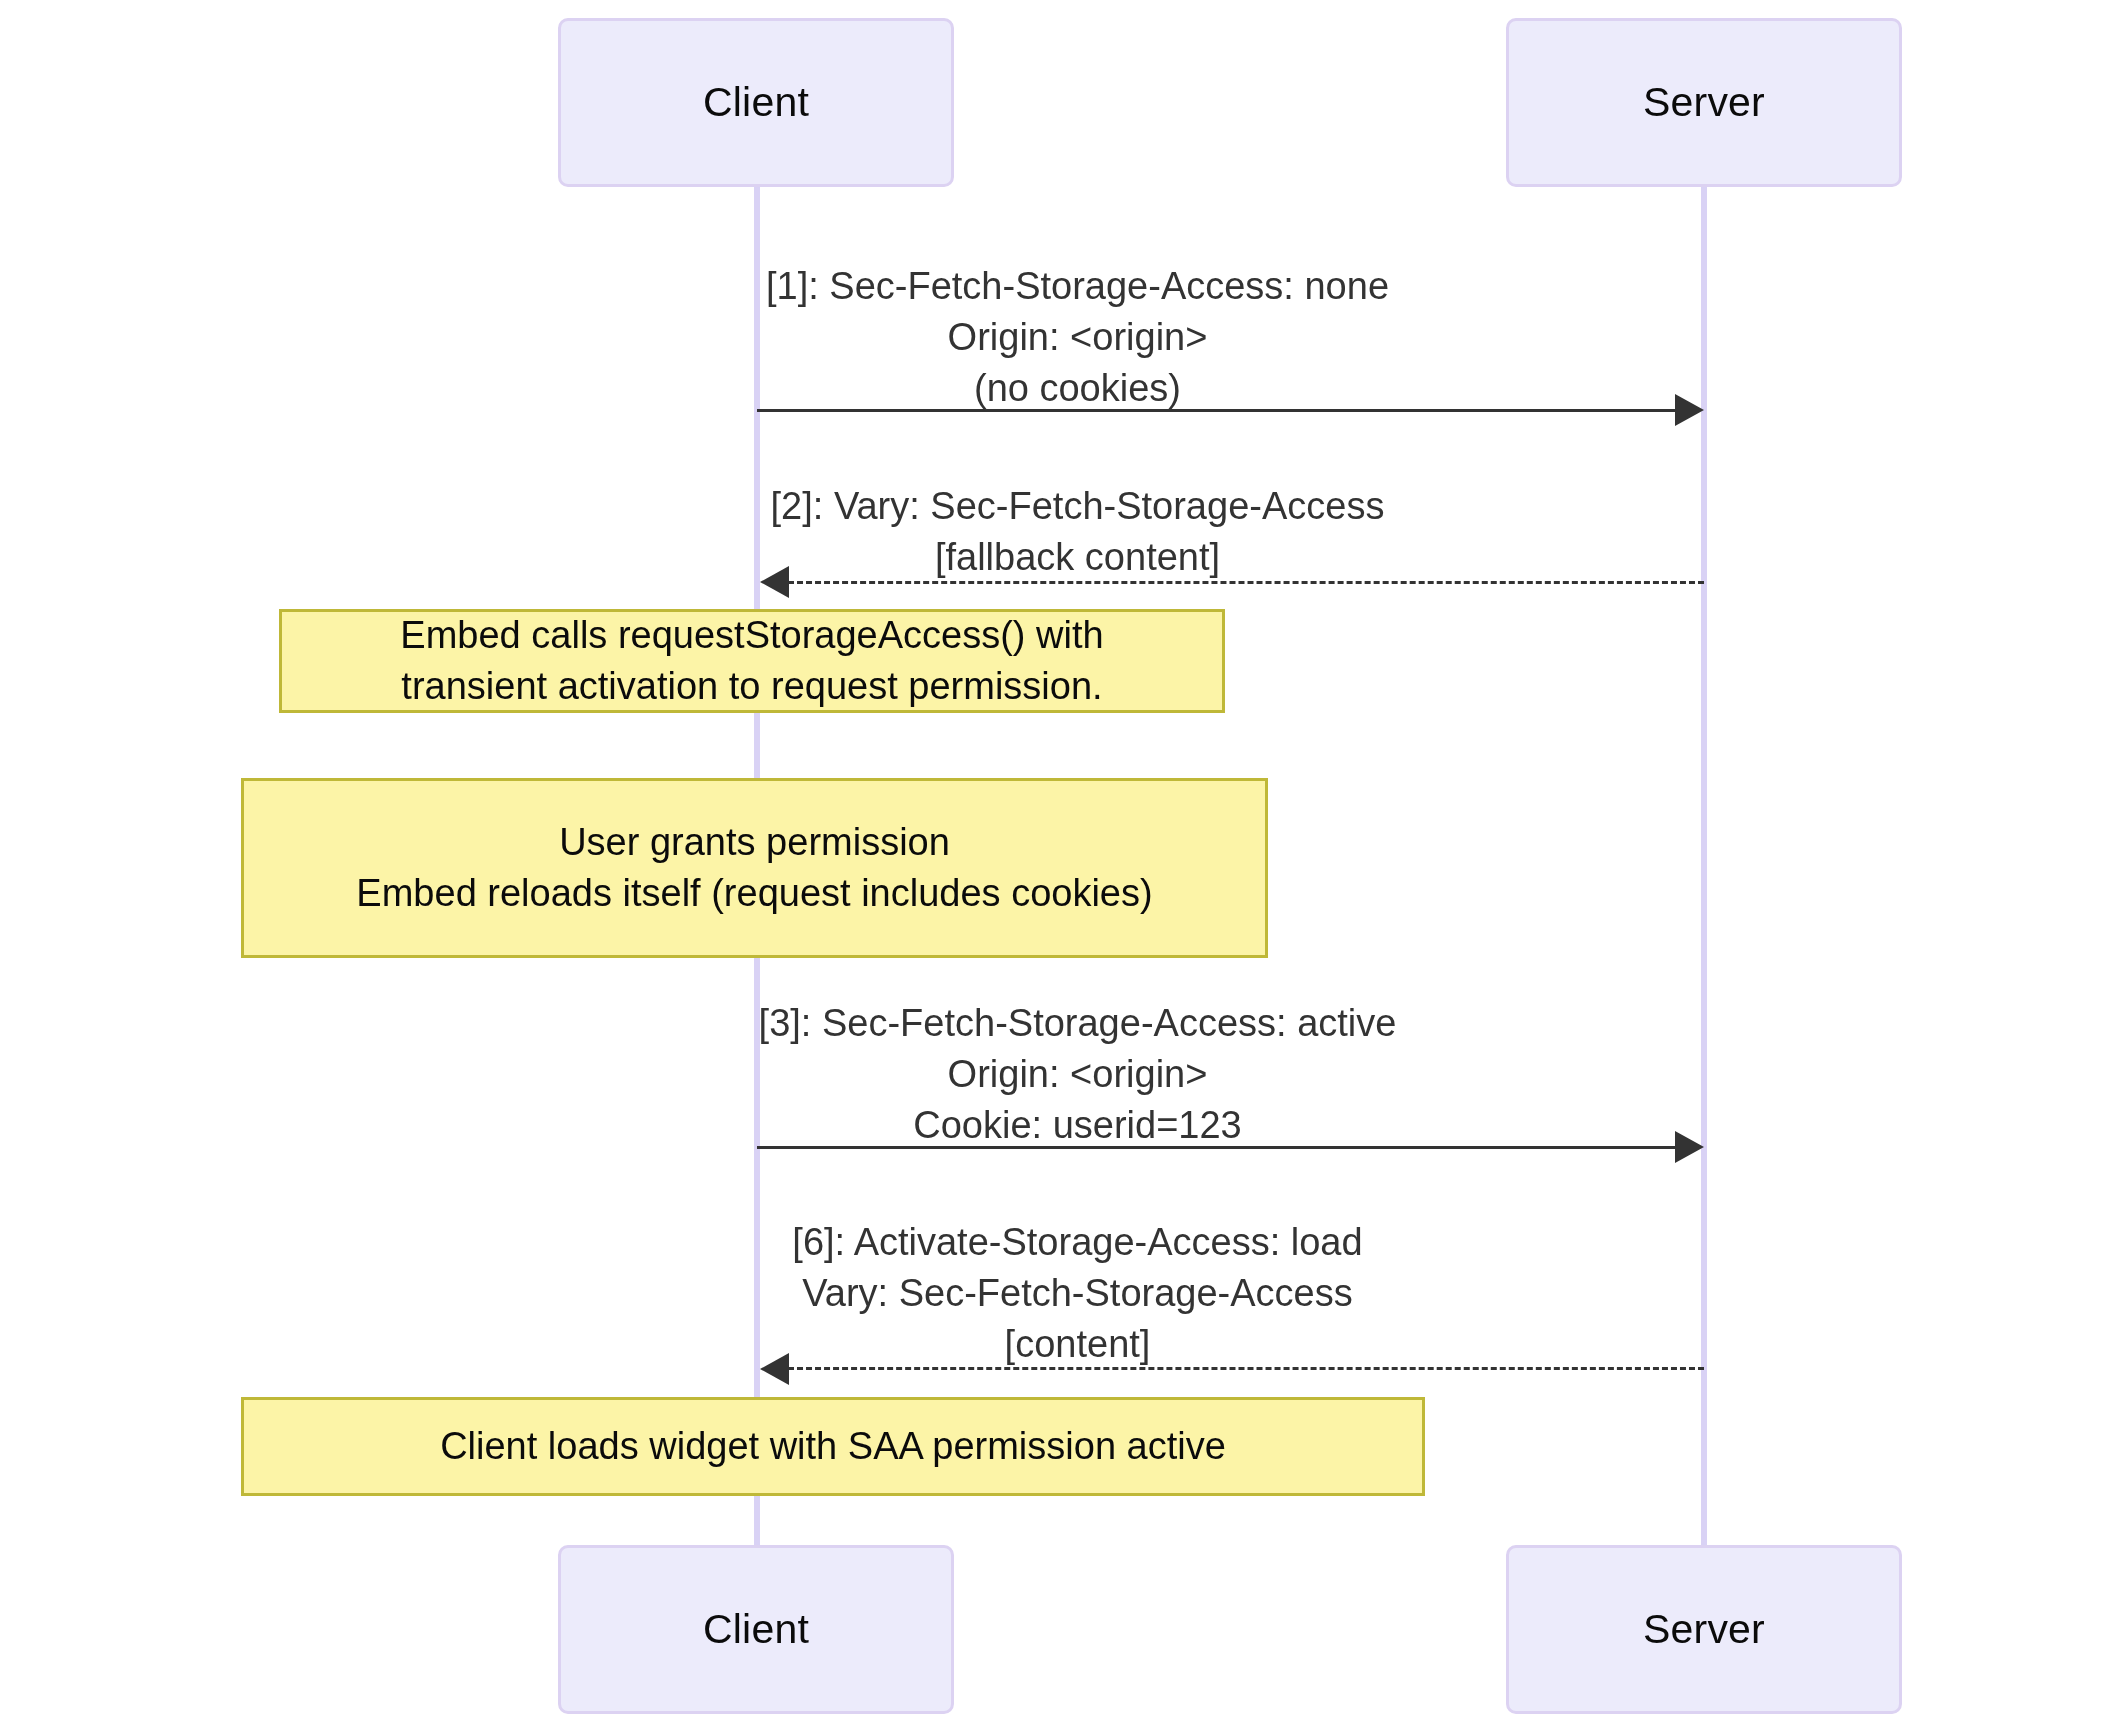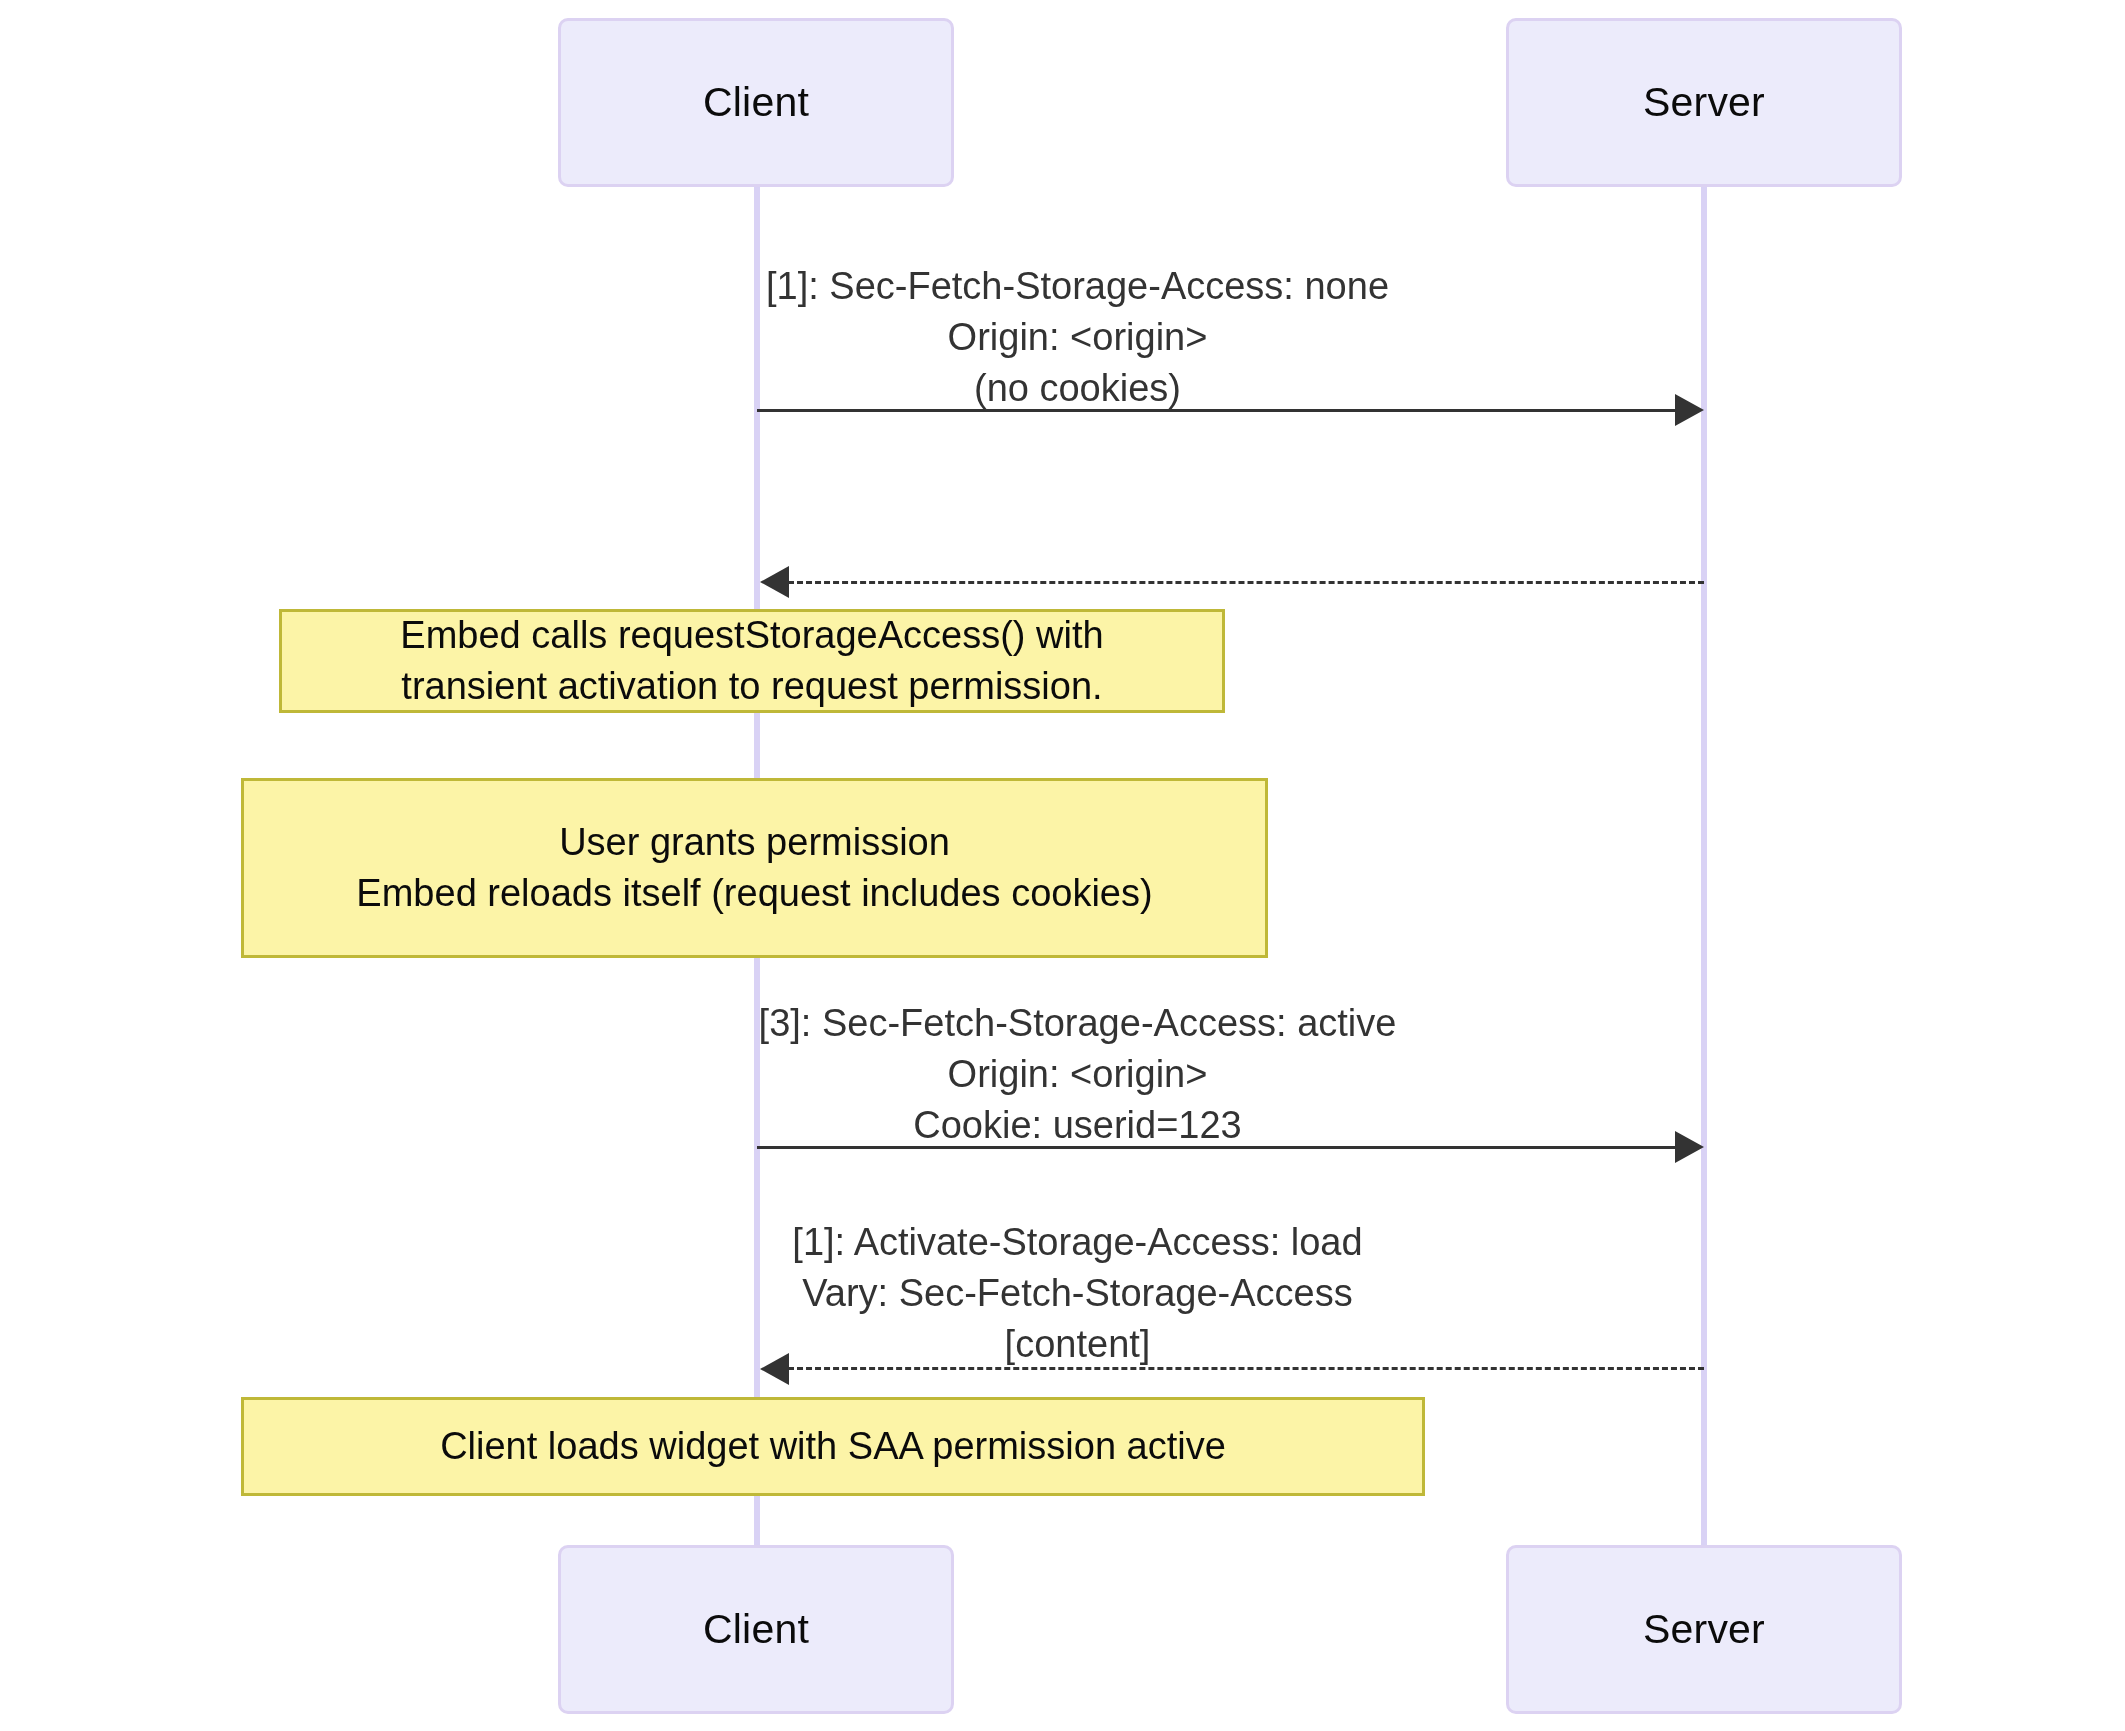--- a/index.html
+++ b/index.html
@@ -119,40 +119,42 @@
   <div class="participant" style="left:1506px; top:17.7px; width:396px; height:169px;">
     <span class="participant-label">Server</span>
   </div>
 
   <div class="msg-text" style="left:757px; top:243px; width:1783px; text-align:center; transform:translateX(-571px);">[1]: Sec-Fetch-Storage-Access: none
 Origin: &lt;origin&gt;
 (no cookies)</div>
   <div class="msg-line" style="left:757px; top:409px; width:926px;"></div>
   <div class="arrowhead right" style="left:1675px; top:394px;"></div>
 
+  <div class="msg-text" style="left:757px; top:463px; width:1783px; text-align:center; transform:translateX(-571px);">[2]: Vary: Sec-Fetch-Storage-Access
+[fallback content]</div>
   <div class="msg-line dashed" style="left:788px; top:581px; width:916px;"></div>
   <div class="arrowhead left" style="left:760px; top:566px;"></div>
 
   <div class="note" style="left:279px; top:609px; width:946px; height:104px;">
     <span class="note-text">Embed calls requestStorageAccess() with
 transient activation to request permission.</span>
   </div>
 
   <div class="note" style="left:241px; top:778px; width:1027px; height:180px;">
     <span class="note-text">User grants permission
 Embed reloads itself (request includes cookies)</span>
   </div>
 
   <div class="msg-text" style="left:757px; top:980px; width:1783px; transform:translateX(-571px);">[3]: Sec-Fetch-Storage-Access: active
 Origin: &lt;origin&gt;
 Cookie: userid=123</div>
   <div class="msg-line" style="left:757px; top:1146px; width:926px;"></div>
   <div class="arrowhead right" style="left:1675px; top:1131px;"></div>
 
-  <div class="msg-text" style="left:757px; top:1199px; width:1783px; text-align:center; transform:translateX(-571px);">[1]: Activate-Storage-Access: load
+  <div class="msg-text" style="left:757px; top:1199px; width:1783px; text-align:center; transform:translateX(-571px);">[6]: Activate-Storage-Access: load
 Vary: Sec-Fetch-Storage-Access
 [content]</div>
   <div class="msg-line dashed" style="left:788px; top:1367px; width:916px;"></div>
   <div class="arrowhead left" style="left:760px; top:1353px;"></div>
 
   <div class="note" style="left:241px; top:1397px; width:1184px; height:99px;">
     <span class="note-text">Client loads widget with SAA permission active</span>
   </div>
 
   <div class="participant" style="left:558px; top:1545px; width:396px; height:169px;">

